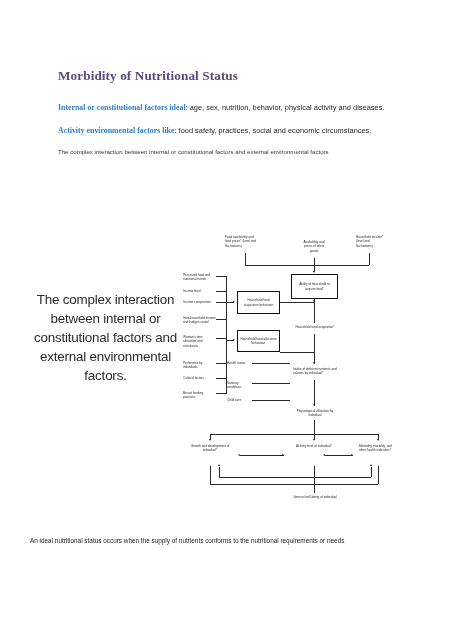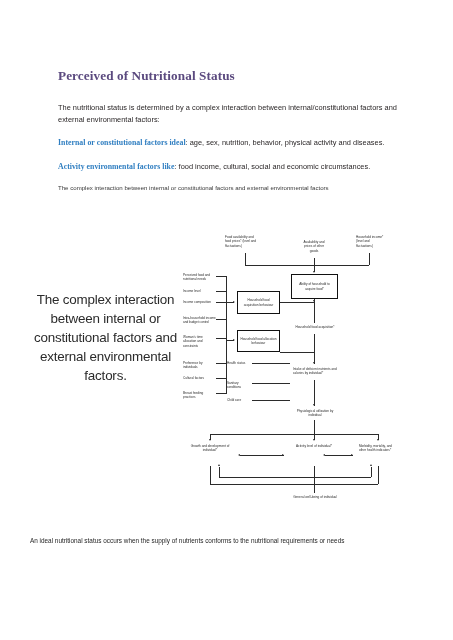--- a/index.html
+++ b/index.html
@@ -84,27 +84,26 @@
     position:absolute;left:30px;top:536px;width:395px;
     font-size:6.4px;line-height:10px;color:#262626;
   }
 </style>
 </head>
 <body>
 
 <div class="page">
 
   <div class="doc">
-    <h1 class="title">Perceived of Nutritional Status</h1>
-
-    <p class="para">The nutritional status is determined by a complex interaction between internal/constitutional factors and external environmental factors:</p>
+    <h1 class="title">Morbidity of Nutritional Status</h1>
+
 
     <p class="para"><span class="lead">Internal or constitutional factors ideal</span><span>: age, sex, nutrition, behavior, physical activity and diseases.</span></p>
 
-    <p class="para tight"><span class="lead">Activity environmental factors like</span><span>: food income, cultural, social and economic circumstances.</span></p>
+    <p class="para tight"><span class="lead">Activity environmental factors like</span><span>: food safety, practices, social and economic circumstances.</span></p>
 
     <p class="caption-small">The complex interaction between internal or constitutional factors and external environmental factors</p>
   </div>
 
   <div class="hand">The complex interaction between internal or constitutional factors and external environmental factors.</div>
 
   <div class="diagram">
 
     <div class="lbl" style="left:42px;top:1px;width:34px;">Food availability and food prices* (level and fluctuations)</div>
     <div class="lbl c" style="left:117px;top:6px;width:28px;">Availability and prices of other goods</div>

